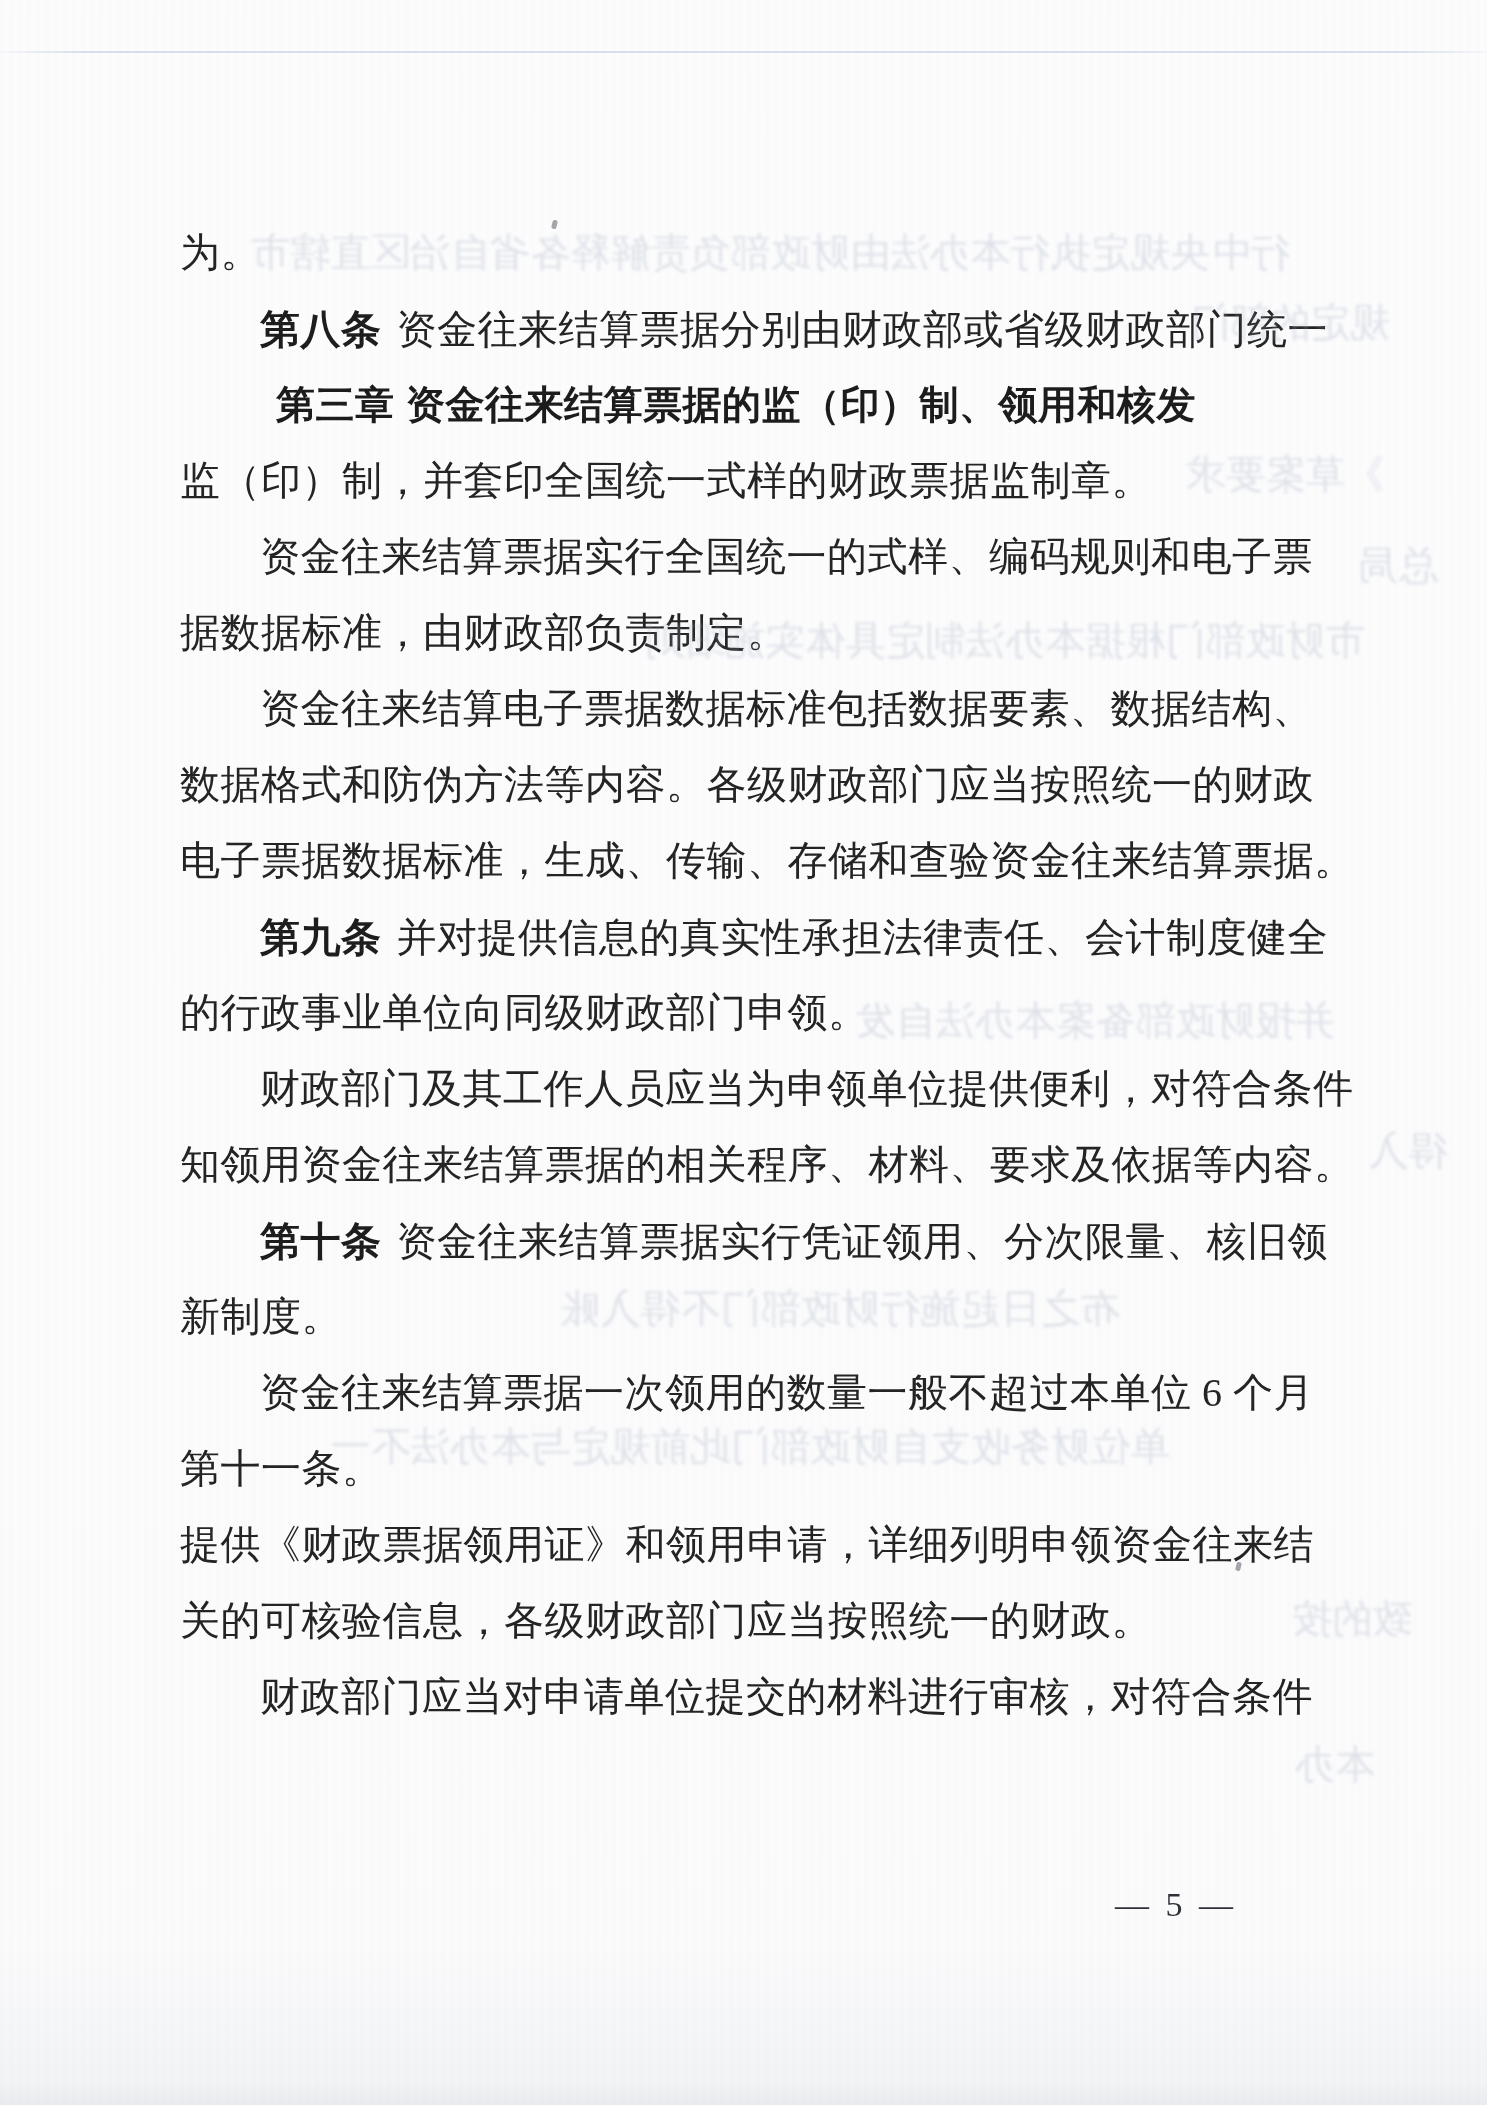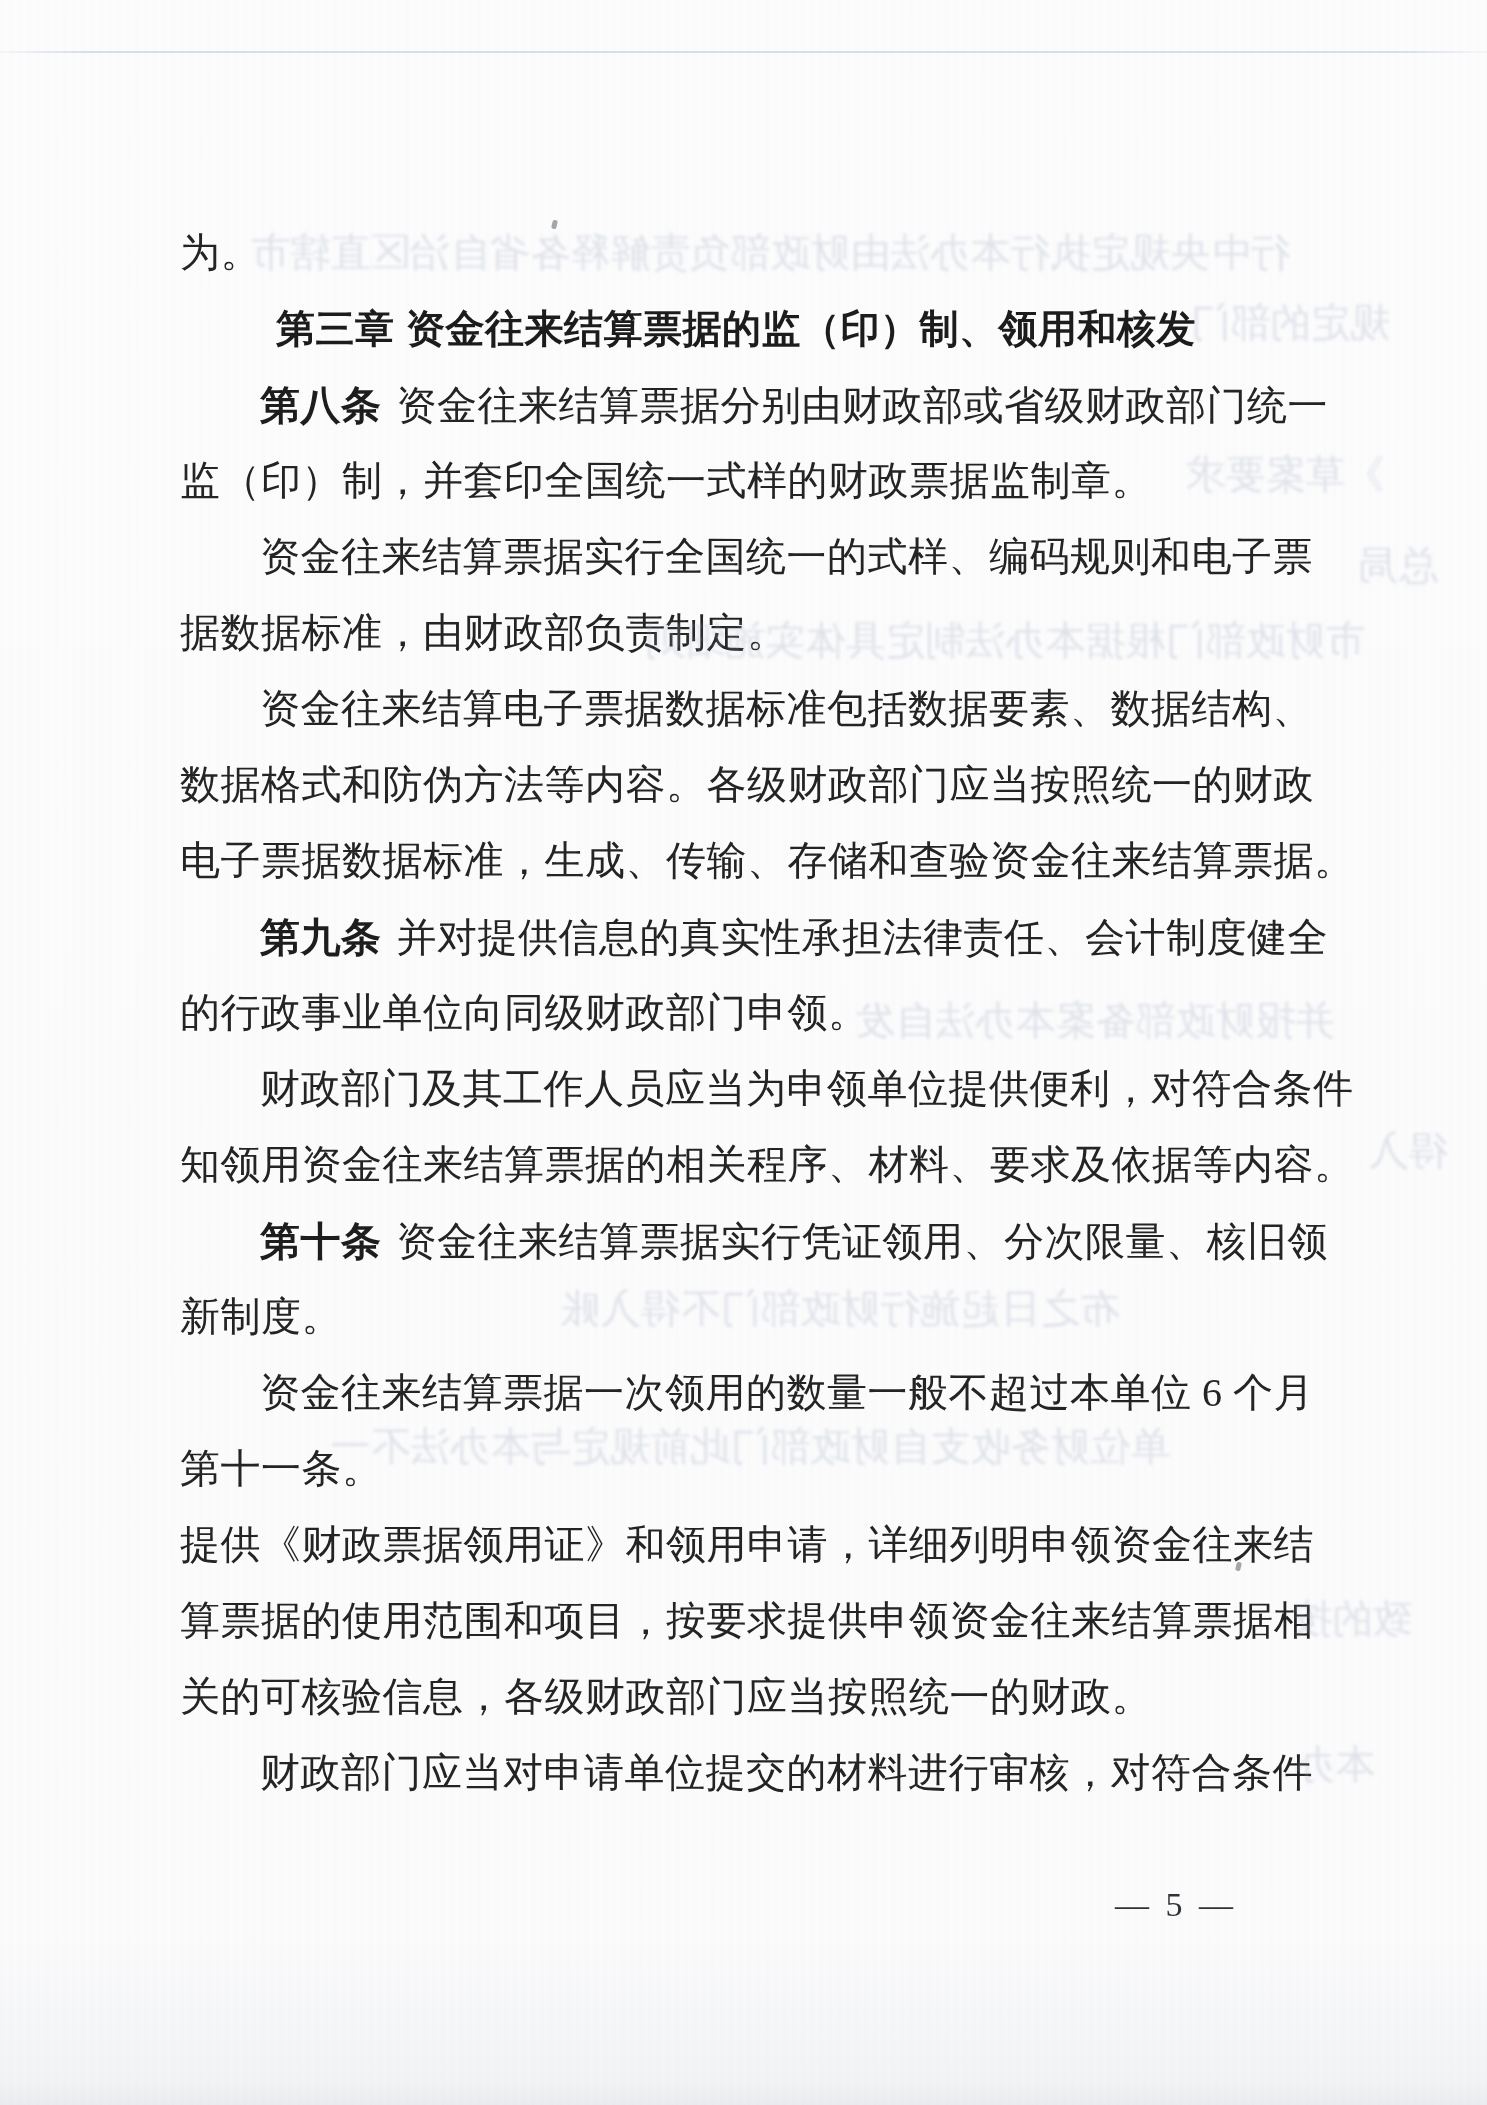--- a/index.html
+++ b/index.html
@@ -80,38 +80,37 @@
   }
 </style>
 </head>
 <body>
 
 <div class="paper"></div>
 <div class="edge-line"></div>
 
 <main class="textcol" id="textcol">
     <div class="line"><span>为。</span></div>
+    <div class="line indent"><span class="lead">第八条</span><span>资金往来结算票据分别由财政部或省级财政部门统一</span></div>
     <div class="line heading"><span>第三章 资金往来结算票据的监（印）制、领用和核发</span></div>
-    <div class="line indent"><span class="lead">第八条</span><span>资金往来结算票据分别由财政部或省级财政部门统一</span></div>
     <div class="line"><span>监（印）制，并套印全国统一式样的财政票据监制章。</span></div>
     <div class="line indent"><span>资金往来结算票据实行全国统一的式样、编码规则和电子票</span></div>
     <div class="line"><span>据数据标准，由财政部负责制定。</span></div>
     <div class="line indent"><span>资金往来结算电子票据数据标准包括数据要素、数据结构、</span></div>
     <div class="line"><span>数据格式和防伪方法等内容。各级财政部门应当按照统一的财政</span></div>
     <div class="line"><span>电子票据数据标准，生成、传输、存储和查验资金往来结算票据。</span></div>
     <div class="line indent"><span class="lead">第九条</span><span>并对提供信息的真实性承担法律责任、会计制度健全</span></div>
     <div class="line"><span>的行政事业单位向同级财政部门申领。</span></div>
     <div class="line indent"><span>财政部门及其工作人员应当为申领单位提供便利，对符合条件</span></div>
     <div class="line"><span>知领用资金往来结算票据的相关程序、材料、要求及依据等内容。</span></div>
     <div class="line indent"><span class="lead">第十条</span><span>资金往来结算票据实行凭证领用、分次限量、核旧领</span></div>
     <div class="line"><span>新制度。</span></div>
     <div class="line indent"><span>资金往来结算票据一次领用的数量一般不超过本单位 6 个月</span></div>
     <div class="line"><span>第十一条。</span></div>
     <div class="line"><span>提供《财政票据领用证》和领用申请，详细列明申领资金往来结</span></div>
-    <div class="line"><span>算票据的使用范围和项目，按要求提供申领资金往来结算票据相</span></div>
     <div class="line"><span>关的可核验信息，各级财政部门应当按照统一的财政。</span></div>
     <div class="line indent"><span>财政部门应当对申请单位提交的材料进行审核，对符合条件</span></div>
   </main>
 
 <div id="ghosts">
     <div class="ghost" style="left: 250px; top: 230px;">行中央规定执行本办法由财政部负责解释各省自治区直辖市</div>
     <div class="ghost" style="left: 1190px; top: 300px;">规定的部门</div>
     <div class="ghost" style="left: 1185px; top: 452px;">》草案要求</div>
     <div class="ghost" style="left: 1358px; top: 543px;">总局</div>
     <div class="ghost" style="left: 645px; top: 618px;">市财政部门根据本办法制定具体实施细则</div>

